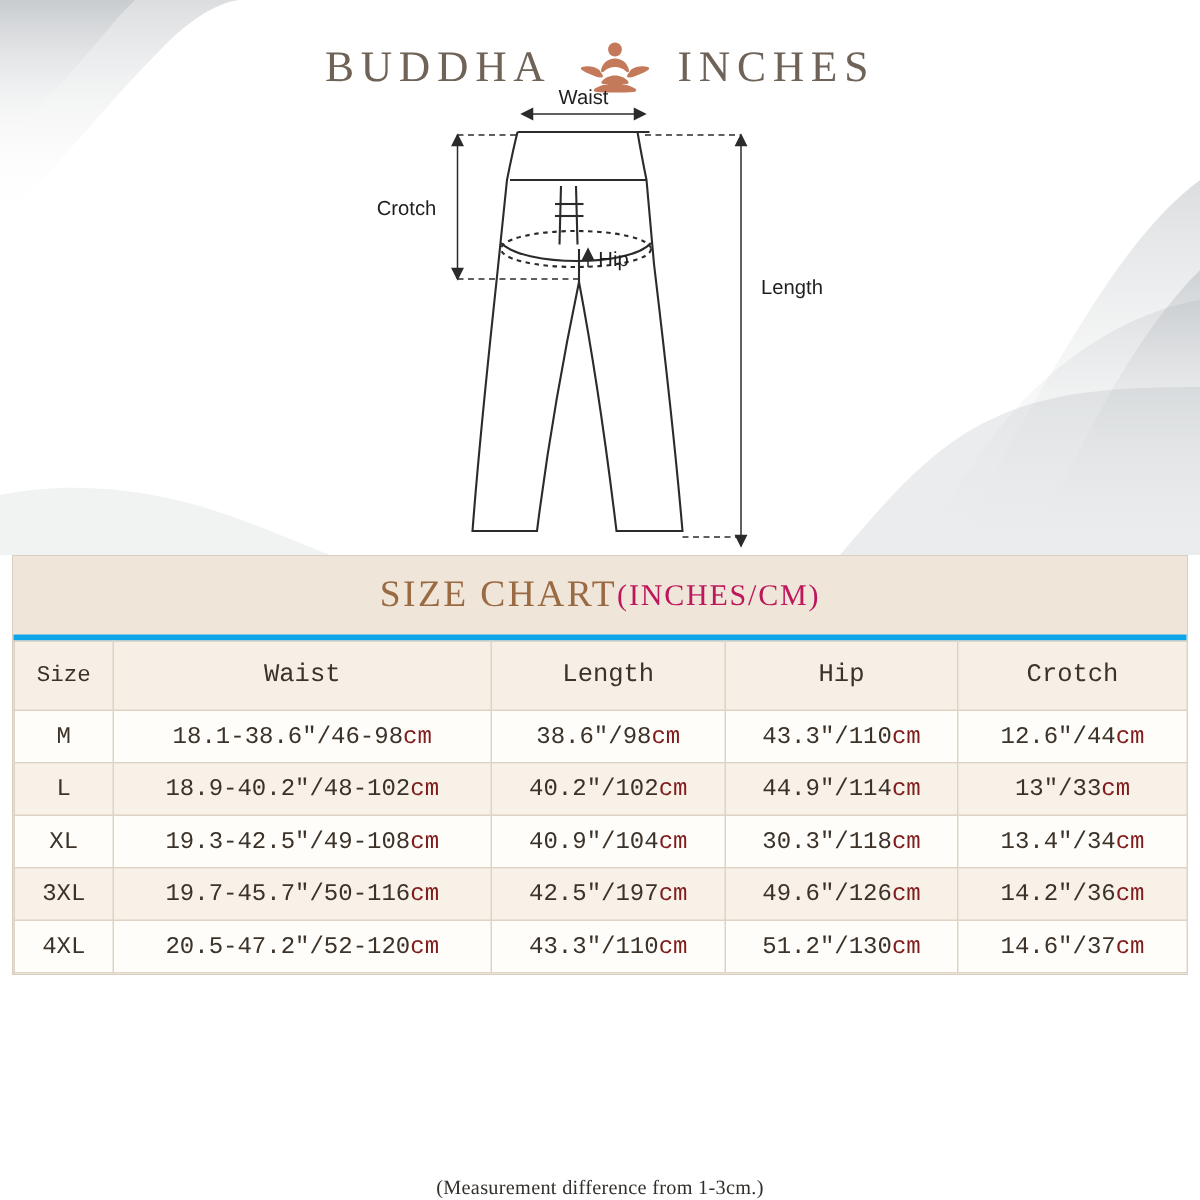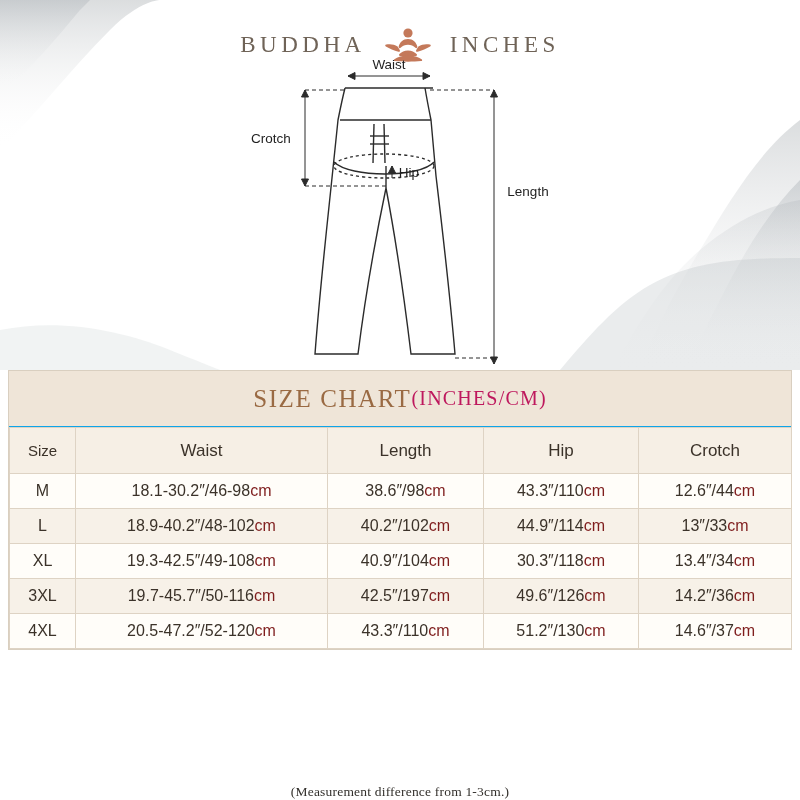--- a/index.html
+++ b/index.html
@@ -25,21 +25,21 @@
   .brand {
     position: absolute;
     top: 22px; left: 0; right: 0;
     height: 46px;
     display: flex;
     align-items: center;
     justify-content: center;
     gap: 14px;
   }
   .brand-word {
-    font-size: 23px;
+    font-size: 29px;
     letter-spacing: 4.5px;
     color: #6f6357;
     font-family: "Liberation Serif", serif;
     font-weight: 400;
   }
   .brand-mark { width: 56px; height: 42px; }
   
   .illo {
     position: absolute;
     top: 58px; left: 0; width: 800px; height: 310px;
@@ -51,21 +51,21 @@
     width: 784px;
     border: 1px solid #d9cfc0;
     background: #fffdf9;
   }
   .chart-title {
     height: 56px;
     background: #efe5d8;
     display: flex;
     align-items: center;
     justify-content: center;
-    border-bottom: 1px solid #0ea5e9;
+    border-bottom: 4px solid #0ea5e9;
   }
   .chart-title .t-main {
     font-family: "Liberation Serif", serif;
     font-size: 25px;
     letter-spacing: 1.6px;
     color: #9a6a43;
   }
   .chart-title .t-sub {
     font-family: "Liberation Serif", serif;
     font-size: 20px;
@@ -74,21 +74,21 @@
   }
   table.size-table {
     width: 100%;
     border-collapse: collapse;
     table-layout: fixed;
   }
   table.size-table th, table.size-table td {
     border: 1px solid #ded3c4;
     text-align: center;
     color: #3b3229;
-    font-family: Liberation Sans, sans-serif;
+    font-family: Liberation Mono, monospace;
   }
   table.size-table thead th {
     height: 46px;
     font-size: 17px;
     font-weight: 400;
     background: #f6efe5;
   }
   table.size-table thead th.first { font-size: 15px; }
   table.size-table tbody td {
     height: 35px;
@@ -226,21 +226,21 @@
           <th class="first">Size</th>
           <th>Waist</th>
           <th>Length</th>
           <th>Hip</th>
           <th>Crotch</th>
         </tr>
       </thead>
       <tbody>
           <tr>
             <td class="size-cell">M</td>
-            <td><span>18.1-30.2″/46-98</span><span class="unit">cm</span></td>
+            <td><span>18.1-38.6″/46-98</span><span class="unit">cm</span></td>
             <td><span>38.6″/98</span><span class="unit">cm</span></td>
             <td><span>43.3″/110</span><span class="unit">cm</span></td>
             <td><span>12.6″/44</span><span class="unit">cm</span></td>
           </tr>
           <tr>
             <td class="size-cell">L</td>
             <td><span>18.9-40.2″/48-102</span><span class="unit">cm</span></td>
             <td><span>40.2″/102</span><span class="unit">cm</span></td>
             <td><span>44.9″/114</span><span class="unit">cm</span></td>
             <td><span>13″/33</span><span class="unit">cm</span></td>

